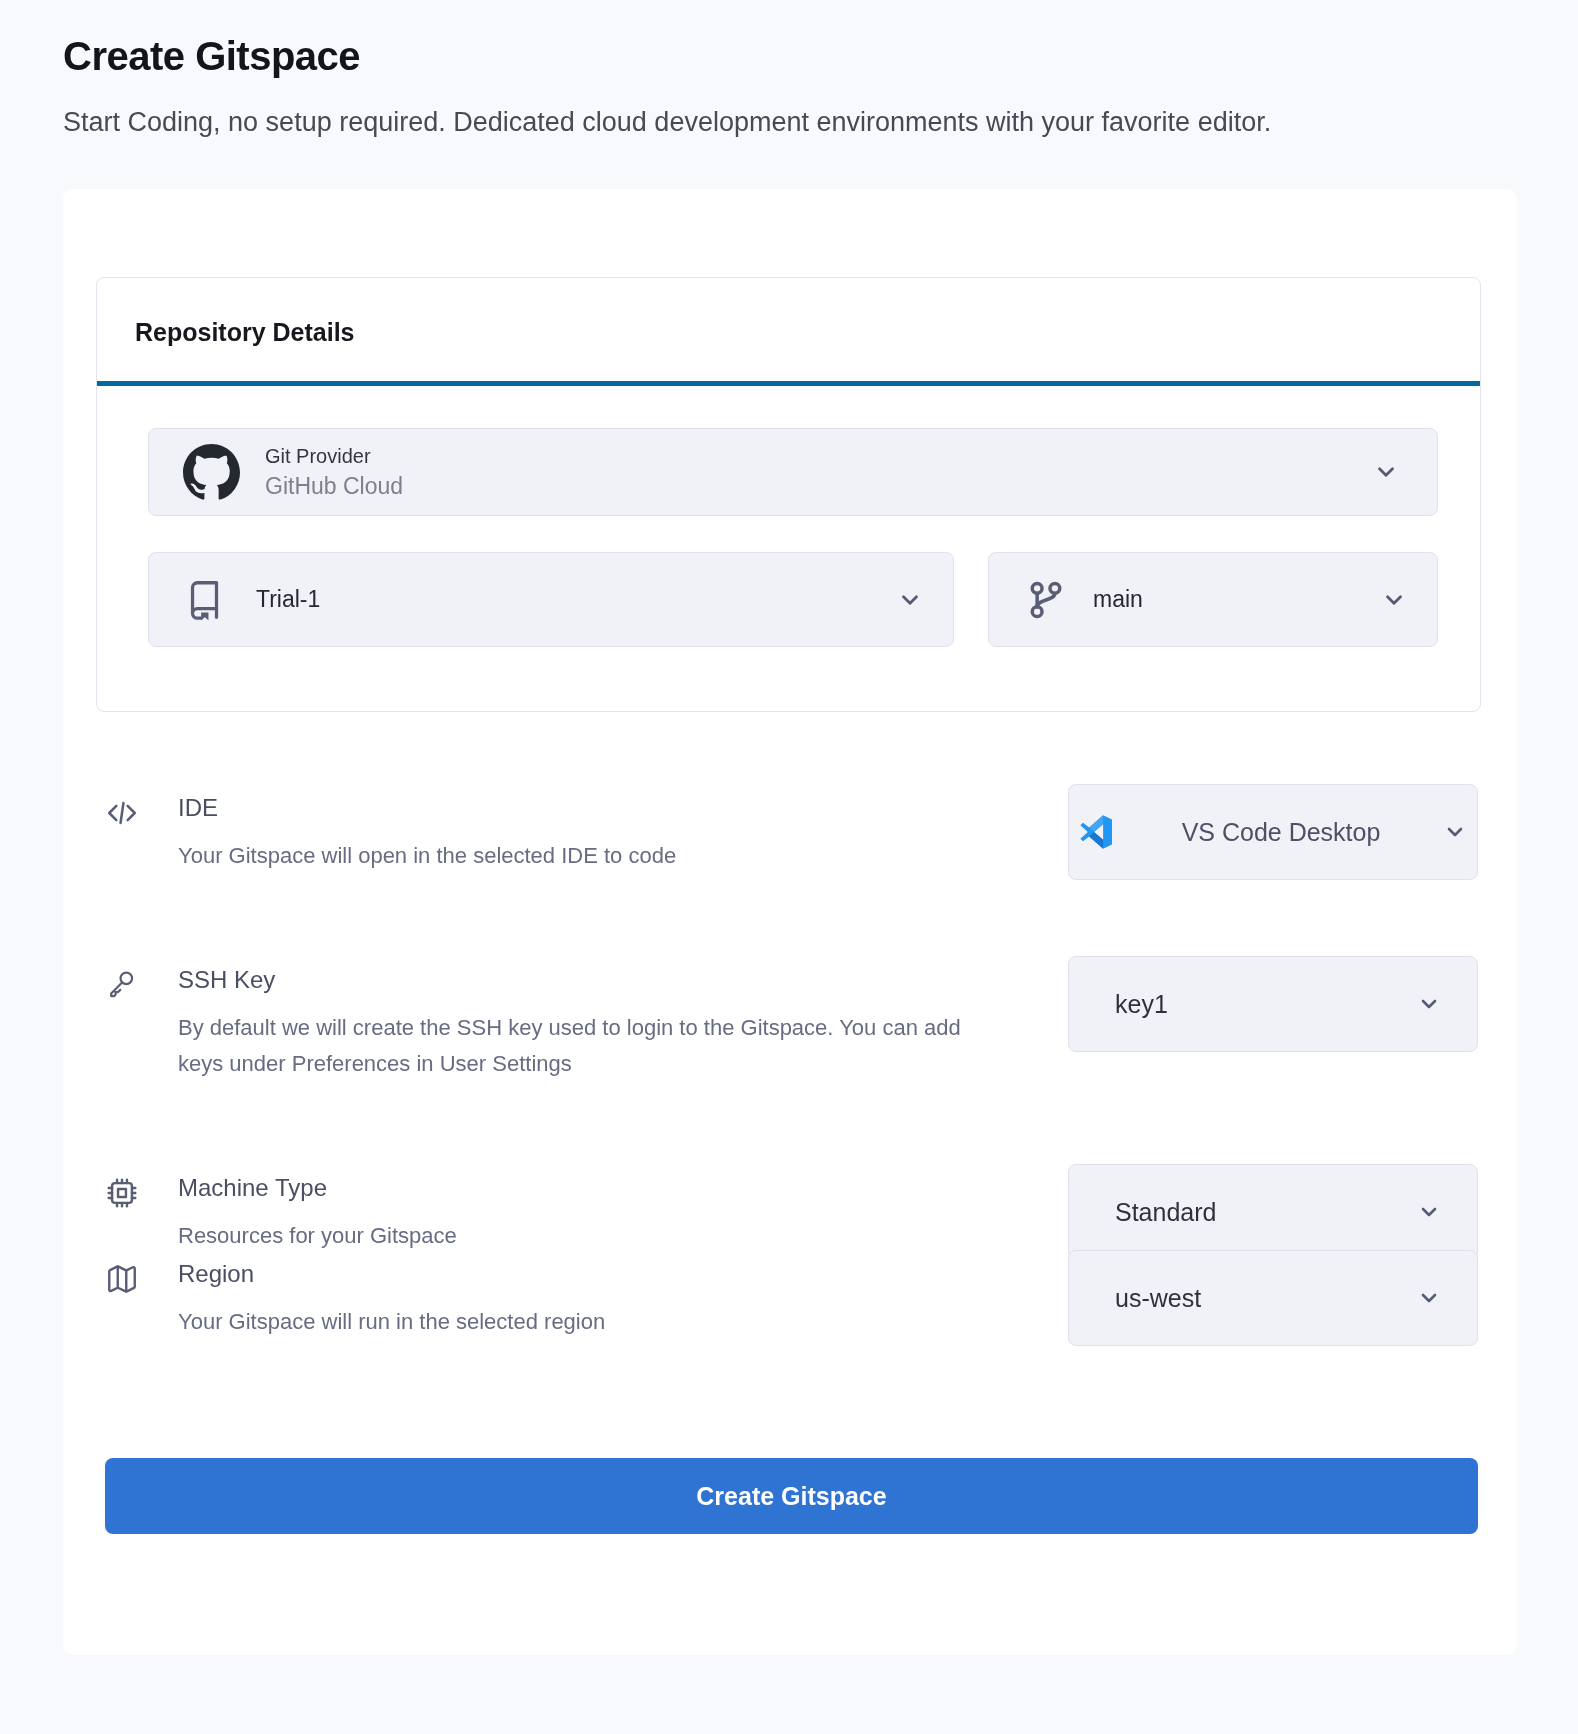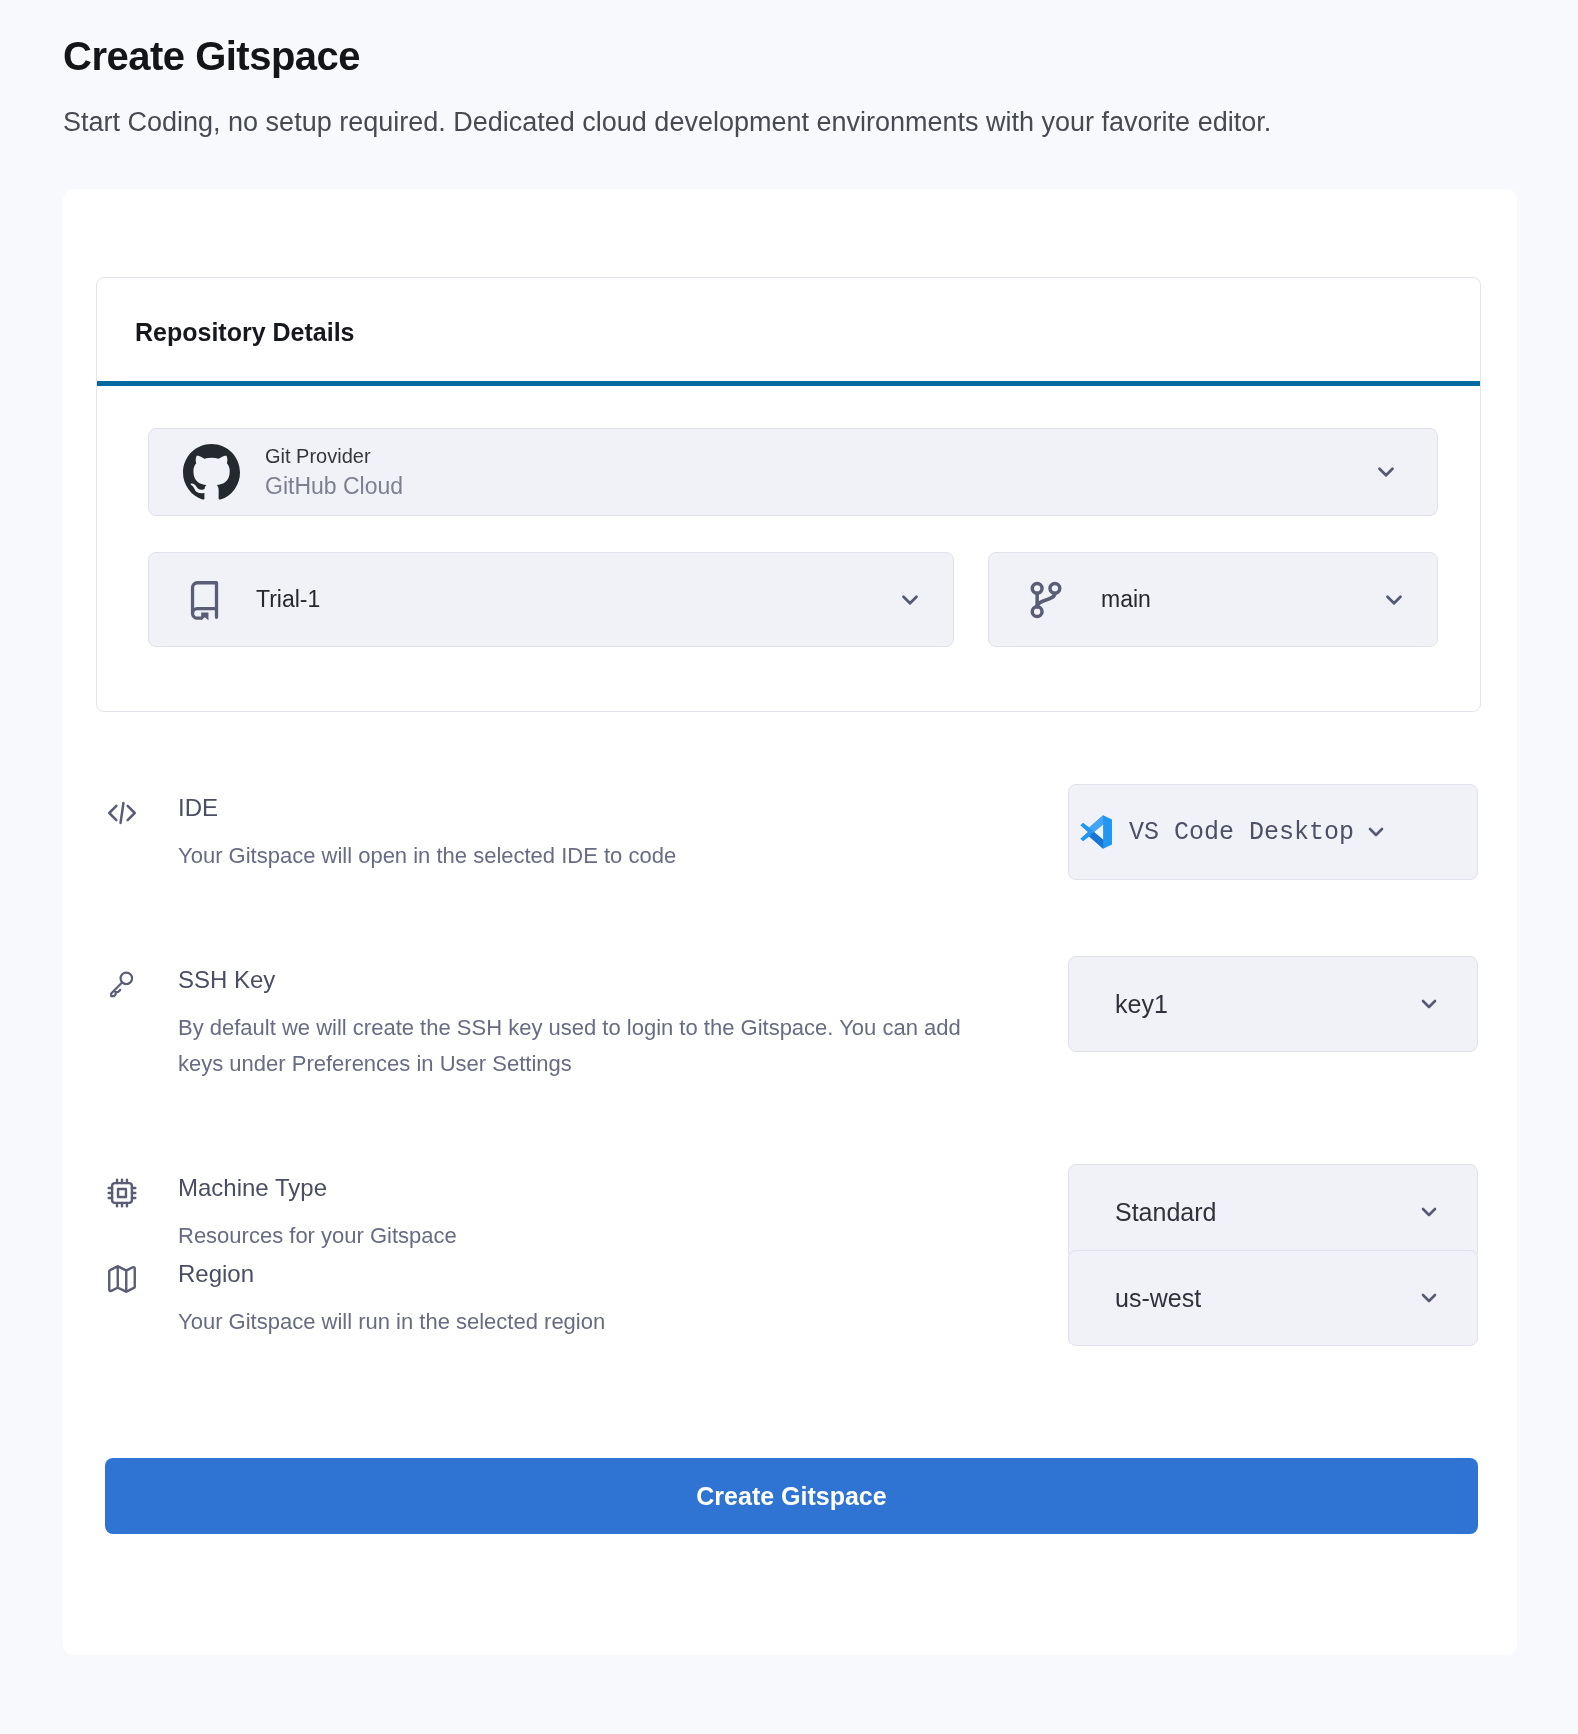--- a/index.html
+++ b/index.html
@@ -42,33 +42,33 @@
   }
   .provider-select { height:88px; padding:0 38px 0 34px; }
   .provider-text { margin-left:25px; display:flex; flex-direction:column; gap:5px; }
   .provider-label { font-size:20px; color:#33363f; }
   .provider-value { font-size:23px; color:#7d8090; }
   .chev { margin-left:auto; flex:0 0 auto; }
   .repo-row { margin-top:36px; display:flex; gap:34px; }
   .repo-select { width:806px; height:95px; padding:0 30px 0 33px; }
   .repo-select-label { margin-left:28px; font-size:23px; color:#26282f; }
   .branch-select { flex:1; height:95px; padding:0 30px 0 36px; }
-  .branch-select-label { margin-left:34px; font-size:23px; color:#26282f; }
+  .branch-select-label { margin-left:26px; font-size:23px; color:#26282f; }
   
   .settings { margin:82px 39px 0 42px; }
   .setting-row { display:flex; align-items:flex-start; }
   .row-gap-a { margin-bottom:86px; }
   .row-gap-b { margin-bottom:92px;justify-content:flex-end; }
   .row-gap-c { margin-bottom:112px; }
   .setting-icon { flex:0 0 34px; margin-top:2px; }
   .setting-texts { margin-left:39px; }
   .setting-label { font-size:24px; color:#4a4e62; }
   .setting-desc { margin-top:16px; font-size:22px; line-height:36px; color:#676c82; max-width:800px; }
   .setting-select { width:410px; height:96px; margin-left:auto; margin-top:-10px; }
-  .ide-select { justify-content:flex-start; padding:0 10px;font-family:Liberation Mono, monospace; }
+  .ide-select { justify-content:space-between; padding:0 10px; }
   .ide-select-label { font-size:25px; color:#4d5166; margin:0 10px 0 16px; }
   .plain-select { padding:0 36px 0 46px; }
   .plain-select-label { font-size:25px; color:#2f323d; }
   
   .submit-btn {
     margin:46px 39px 0 42px;
     width:1373px; height:76px;
     background:#2f74d3; border:none; border-radius:8px;
     color:#ffffff; font-size:25px; font-weight:700;
     font-family:"Liberation Sans", sans-serif;

